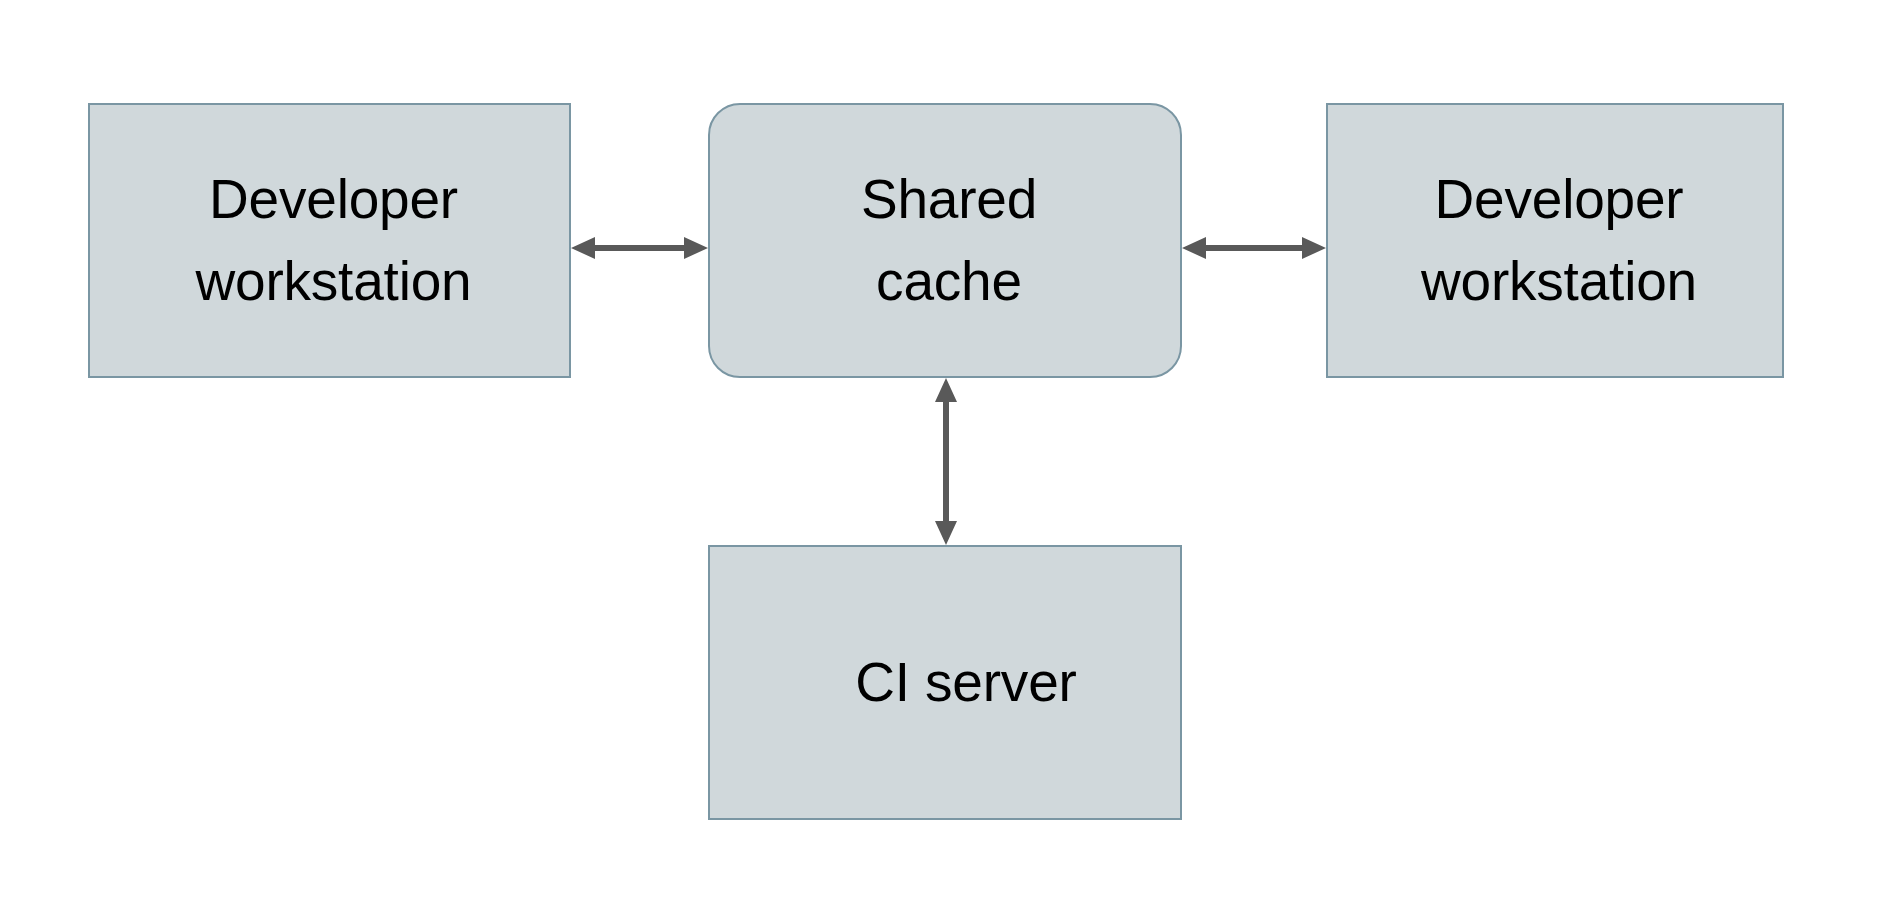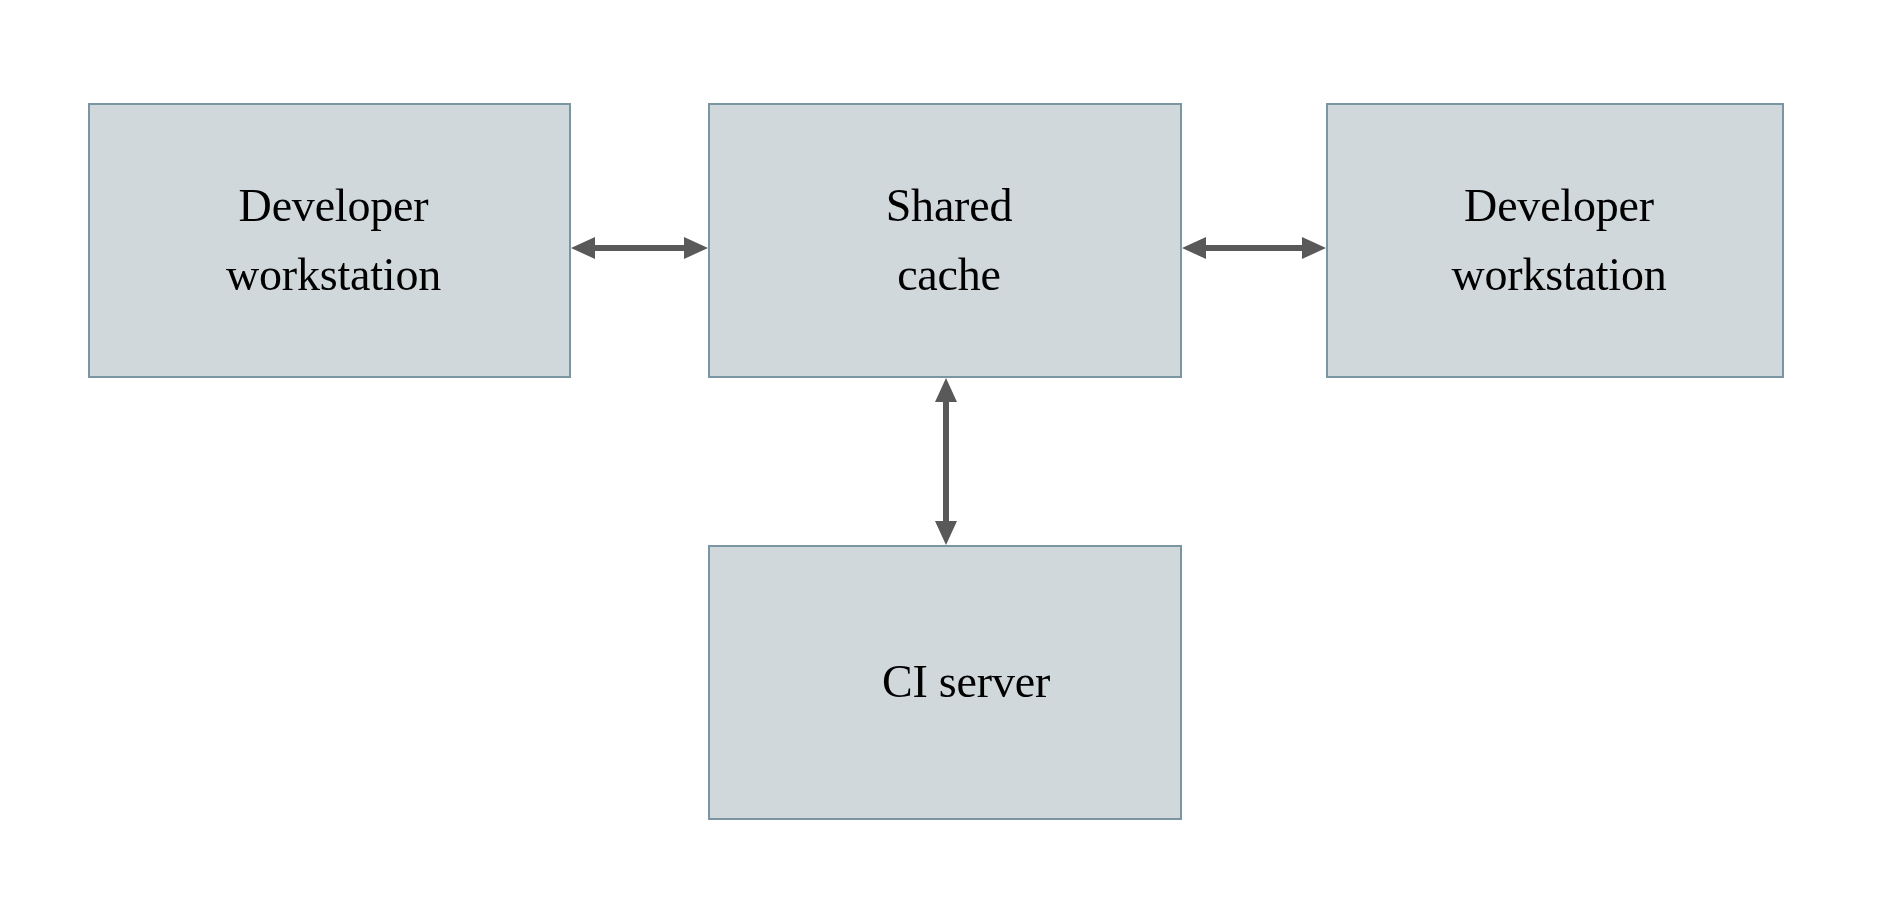--- a/index.html
+++ b/index.html
@@ -24,22 +24,22 @@
     position: absolute;
     box-sizing: border-box;
     background: #d0d8db;
     border: 2px solid #7a96a3;
     display: flex;
     align-items: center;
     justify-content: center;
     text-align: center;
   }
   .node-label {
-    font-family: Liberation Serif, serif;
-    font-size: 46px;
+    font-family: Liberation Sans, sans-serif;
+    font-size: 55px;
     line-height: 1.48;
     color: #000000;
     font-weight: 400;
     letter-spacing: -0.2px;
     padding: 0 8px;
     white-space: pre-line;
     margin-left: 8px;
   }
   .connector {
     position: absolute;
@@ -53,21 +53,21 @@
 </head>
 <body>
 
 <div id="diagram-canvas">
 
   <div class="node-box" id="node-0" style="left: 88px; top: 103px; width: 483px; height: 275px; background: rgb(208, 216, 219); border-color: rgb(122, 150, 163);">
     <span class="node-label">Developer
 workstation</span>
   </div>
 
-  <div class="node-box" id="node-1" style="left: 708px; top: 103px; width: 474px; height: 275px; background: rgb(208, 216, 219); border-color: rgb(122, 150, 163);">
+  <div class="node-box" id="node-1" style="left: 708px; top: 103px; width: 474px; height: 275px; background: rgb(208, 216, 219); border-color: rgb(122, 150, 163); border-radius: 32px;">
     <span class="node-label">Shared
 cache</span>
   </div>
 
   <div class="node-box" id="node-2" style="left: 1326px; top: 103px; width: 458px; height: 275px; background: rgb(208, 216, 219); border-color: rgb(122, 150, 163);">
     <span class="node-label">Developer
 workstation</span>
   </div>
 
   <div class="node-box" id="node-3" style="left: 708px; top: 545px; width: 474px; height: 275px; background: rgb(208, 216, 219); border-color: rgb(122, 150, 163); padding-left: 34px;">

